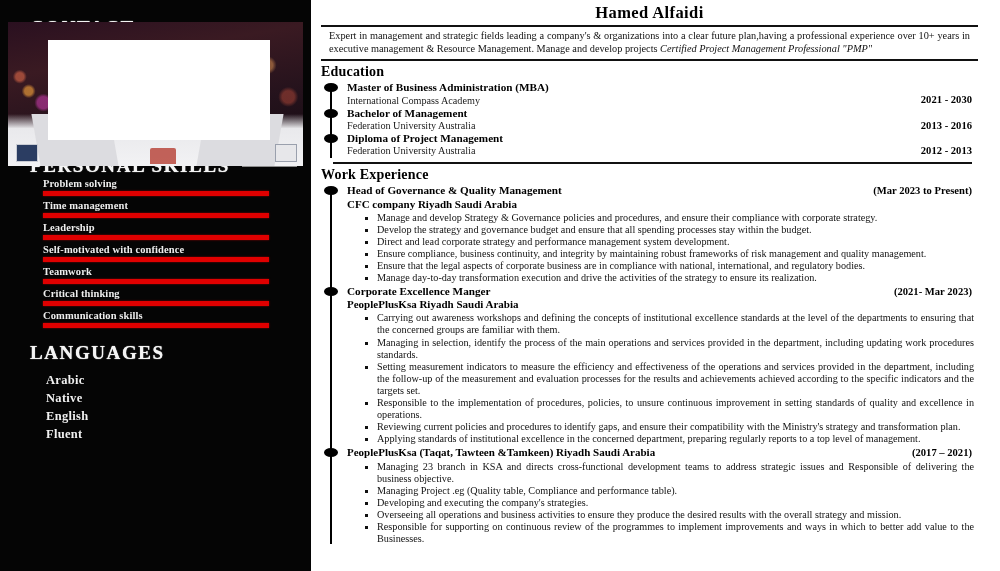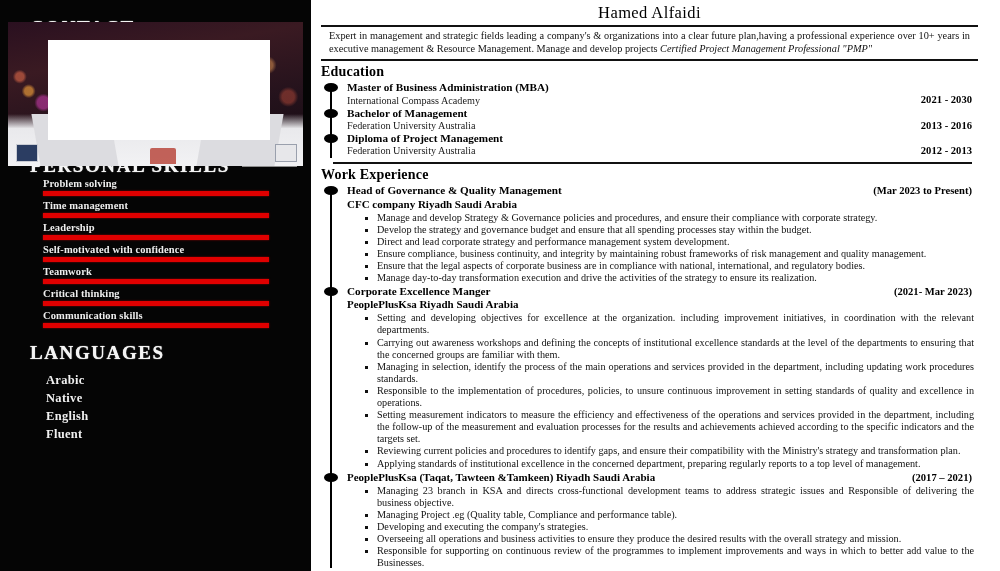--- a/index.html
+++ b/index.html
@@ -185,21 +185,21 @@
     height: 571px;
     background: #ffffff;
     padding: 3px 22px 0 10px;
     position: relative;
     overflow: hidden;
     color: #0a0a0a;
   }
   .cv-name {
     text-align: center;
     font-size: 16.5px;
-    font-weight: 400;
+    font-weight: 700;
     letter-spacing: .4px;
     line-height: 20px;
     color: #000;
   }
   .summary-wrap {
     border-top: 2px solid #111;
     border-bottom: 2px solid #111;
     margin-top: 2px;
     padding: 3px 8px 4px 8px;
     font-family: Liberation Serif, serif;
@@ -509,25 +509,24 @@
           <div class="job" style="position: relative;">
             <span class="dot" style="left: -23px; top: 2px;"></span>
             <div class="job-head">
               <div>
                 <div class="job-title">Corporate Excellence Manger</div>
                 <div class="job-org">PeoplePlusKsa Riyadh Saudi Arabia</div>
               </div>
               <div class="job-date">(2021- Mar 2023)</div>
             </div>
             <ul class="bullets">
-              <li>Setting and developing objectives for excellence at the organization. including improvement initiatives, in coordination with the relevant departments.</li>
               <li>Carrying out awareness workshops and defining the concepts of institutional excellence standards at the level of the departments to ensuring that the concerned groups are familiar with them.</li>
               <li>Managing in selection, identify the process of the main operations and services provided in the department, including updating work procedures standards.</li>
+              <li>Setting measurement indicators to measure the efficiency and effectiveness of the operations and services provided in the department, including the follow-up of the measurement and evaluation processes for the results and achievements achieved according to the specific indicators and the targets set.</li>
               <li>Responsible to the implementation of procedures, policies, to unsure continuous improvement in setting standards of quality and excellence in operations.</li>
-              <li>Setting measurement indicators to measure the efficiency and effectiveness of the operations and services provided in the department, including the follow-up of the measurement and evaluation processes for the results and achievements achieved according to the specific indicators and the targets set.</li>
               <li>Reviewing current policies and procedures to identify gaps, and ensure their compatibility with the Ministry's strategy and transformation plan.</li>
               <li>Applying standards of institutional excellence in the concerned department, preparing regularly reports to a top level of management.</li>
             </ul>
           </div>
           <div class="job" style="position: relative;">
             <span class="dot" style="left: -23px; top: 2px;"></span>
             <div class="job-head">
               <div>
                 <div class="job-org">PeoplePlusKsa (Taqat, Tawteen &amp;Tamkeen) Riyadh Saudi Arabia</div>
               </div>

